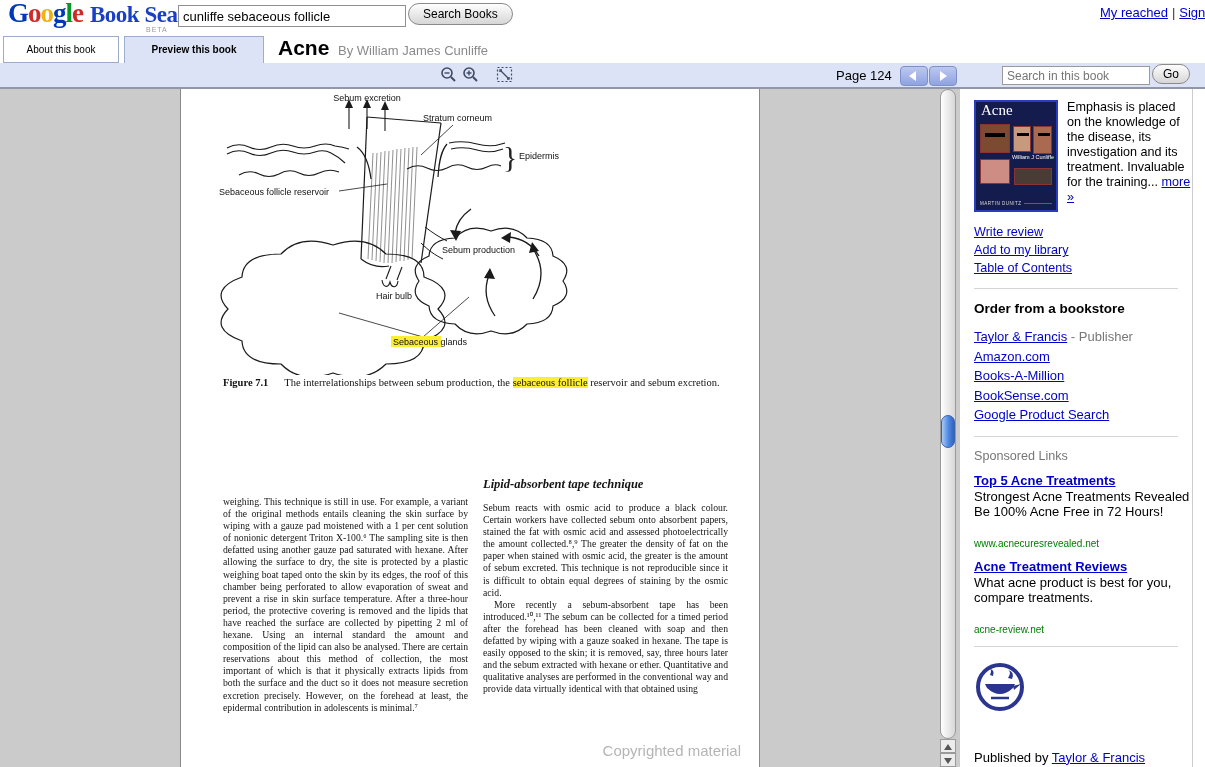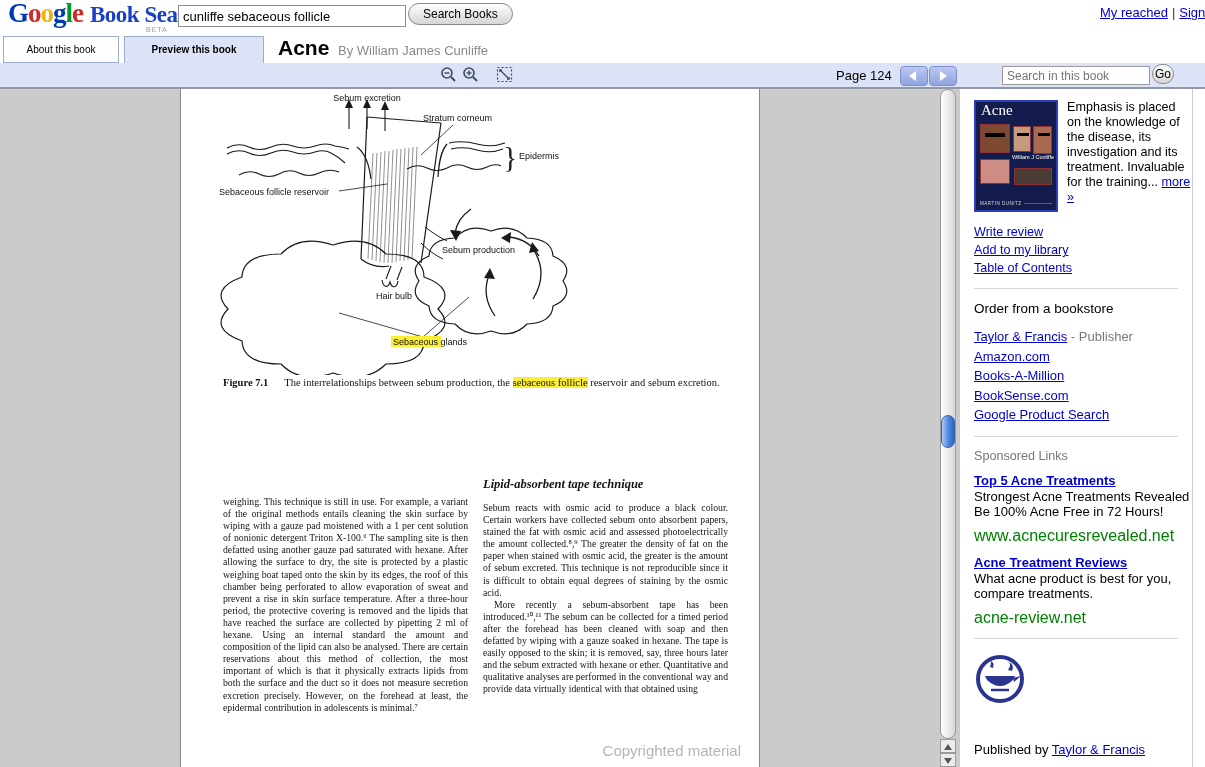--- a/index.html
+++ b/index.html
@@ -39,21 +39,21 @@
   .ticon{position:absolute;top:3px;cursor:pointer;}
   .page-label{position:absolute;left:836px;top:5px;font-size:13px;}
   .pgbtn{position:absolute;top:3px;width:26px;height:18px;border:1px solid #7e90cc;border-radius:4px;
          background:linear-gradient(#bcc8f1,#8fa3e0);cursor:pointer;}
   .pgbtn .tri{position:absolute;top:4px;width:0;height:0;border-top:5px solid transparent;
          border-bottom:5px solid transparent;}
   .pgbtn.prev .tri{left:8px;border-right:7px solid #fff;}
   .pgbtn.next .tri{left:10px;border-left:7px solid #fff;}
   .tsearch{position:absolute;left:1002px;top:3px;width:138px;height:15px;border:1px solid #9a9a9a;
          font-size:12px;padding:1px 4px;font-family:"Liberation Sans",sans-serif;}
-  .gobtn{position:absolute;left:1152px;top:1px;padding:2px 2px;}
+  .gobtn{position:absolute;left:1152px;top:1px;padding:2px 10px;}
 
   
   .content-bg{position:absolute;top:89px;left:0;width:960px;height:678px;background:#cbcbcb;}
   .book-page{position:absolute;top:89px;left:180px;width:578px;height:678px;background:#fff;
              border-left:1px solid #8a8a8a;border-right:1px solid #8a8a8a;box-sizing:content-box;}
   .fig-svg{position:absolute;left:18px;top:2px;}
   .fig-caption{position:absolute;left:42px;top:288px;width:504px;font-family:"Liberation Serif",serif;
              font-size:10.5px;line-height:12.5px;color:#111;}
   .fig-caption b{margin-right:16px;}
   .hl{background:#fbee34;}
@@ -94,29 +94,29 @@
   .ph{position:absolute;border:1px solid #8c3434;box-sizing:border-box;}
   .bar{position:absolute;background:#000;}
   .cover-author{position:absolute;left:34px;top:52px;width:46px;color:#fff;font-size:5.5px;
          text-align:center;}
   .cover-imprint{position:absolute;left:4px;bottom:4px;color:#ddd;font-size:4.5px;letter-spacing:.5px;}
   .cover-rule{position:absolute;right:4px;bottom:6px;width:28px;height:1px;background:#b35;}
   .blurb{margin-left:9px;width:128px;font-size:12.6px;line-height:15px;}
   .actions{margin-top:11px;line-height:18px;font-size:12.6px;}
   .actions a{display:block;width:max-content;}
   hr.sb{border:0;border-top:1px solid #d5d5d5;margin:11px 14px 0 0;}
-  .store-head{font-weight:normal;font-size:13.5px;margin-top:12px;}
+  .store-head{font-weight:bold;font-size:13.5px;margin-top:12px;}
   .store-list{margin-top:11px;line-height:19.5px;font-size:13px;}
   .store-list a{display:inline-block;}
   .pub-suffix{color:#777;}
   .sponsored-head{color:#767676;font-size:12.6px;margin-top:12px;}
   .ad{margin-top:10px;width:216px;}
   .ad-title{font-weight:bold;font-size:13px;}
   .ad-body{font-size:13px;line-height:15px;margin-top:1px;}
-  .ad-url{color:#008000;font-size:16px;text-decoration:none;display:block;margin-top:8px;}
+  .ad-url{color:#008000;font-size:10px;text-decoration:none;display:block;margin-top:19px;}
   .publisher{margin-top:12px;}
   .pub-line{font-size:13px;line-height:19px;margin-top:28px;}
   .lamp{margin:2px 0 4px 0;}
 </style>
 </head>
 <body>
 
 <div id="app">
 
   <div class="header">

